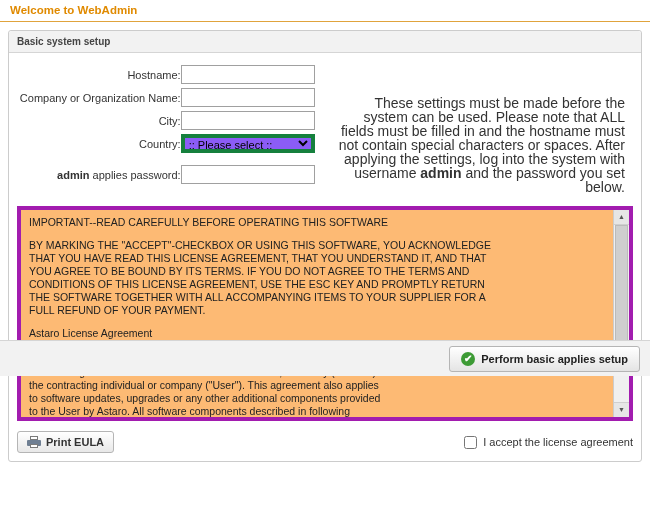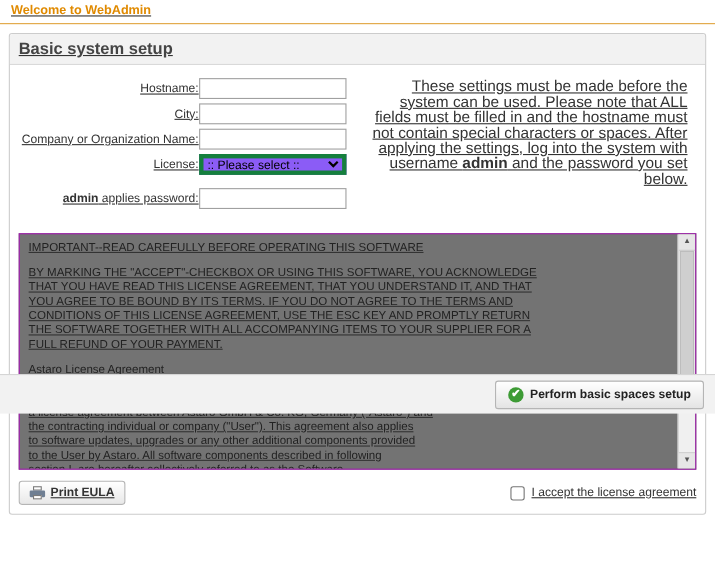--- a/index.html
+++ b/index.html
@@ -13,21 +13,20 @@
     font-family: "Liberation Sans", sans-serif;
     font-size: 11px;
     color: #333333;
     overflow: hidden;
   }
   .page {
     position: relative;
     width: 650px;
     height: 376px;
     box-sizing: border-box;
-    text-decoration: underline;
   }
   
   .welcome-header {
     height: 22px;
     padding: 4px 0 0 10px;
     box-sizing: border-box;
     color: #e08a00;
     font-size: 11.5px;
     font-weight: bold;
     border-bottom: 1px solid #e0a33c;
@@ -39,32 +38,32 @@
     border: 1px solid #cccccc;
     border-radius: 3px;
     background: #ffffff;
     box-sizing: border-box;
     width: 634px;
   }
   .panel-title {
     background: #f2f2f2;
     border-bottom: 1px solid #d5d5d5;
     padding: 5px 8px;
-    font-size: 15px;
+    font-size: 10px;
     font-weight: bold;
     color: #444444;
     border-radius: 3px 3px 0 0;
   }
   .panel-body {
     padding: 10px 8px 8px 8px;
   }
   
   .top-area {
     display: flex;
-    align-items: flex-start;
+    align-items: flex-end;
   }
   .form-col {
     width: 300px;
     flex: 0 0 300px;
   }
   .info-col {
     flex: 1 1 auto;
     padding: 2px 8px 0 18px;
     color: #333333;
     font-size: 14px;
@@ -110,22 +109,22 @@
     font-size: 11px;
     background: #8b5cf6;
   }
   tr.spacer td {
     height: 8px;
     padding: 0;
   }
   
   .eula-box {
     margin-top: 12px;
-    border: 1px solid #a21caf;
-    background: #737373;
+    border: 4px solid #a21caf;
+    background: #fdba74;
     height: 215px;
     overflow: hidden;
     position: relative;
     box-sizing: border-box;
   }
   .eula-text {
     padding: 6px 8px;
     font-size: 10.5px;
     line-height: 13px;
     color: #222222;
@@ -288,33 +287,33 @@
         <div class="form-col">
           <table class="form">
             <tbody>
                 <tr>
               <td class="label">Hostname:</td>
               <td>
                 <input class="txt" type="text" value="" style="">
               </td>
             </tr>
             <tr>
+              <td class="label">Company or Organization Name:</td>
+              <td>
+                <input class="txt" type="text" value="" style="">
+              </td>
+            </tr>
+            <tr>
               <td class="label">City:</td>
               <td>
                 <input class="txt" type="text" value="" style="">
               </td>
             </tr>
             <tr>
-              <td class="label">Company or Organization Name:</td>
-              <td>
-                <input class="txt" type="text" value="" style="">
-              </td>
-            </tr>
-            <tr>
-              <td class="label">License:</td>
+              <td class="label">Country:</td>
               <td>
                 <select class="sel">
                   <option>:: Please select ::</option>
                 </select>
               </td>
             </tr>
             <tr class="spacer">
                   <td colspan="2"></td>
                 </tr>
             <tr>
@@ -374,17 +373,17 @@
           <span>I accept the license agreement</span>
         </div>
       </div>
 
     </div>
   </div>
 
   <div class="action-bar">
     <div class="btn-primary">
       <span class="check-circle">✔</span>
-      <span>Perform basic spaces setup</span>
+      <span>Perform basic applies setup</span>
     </div>
   </div>
 
 </div>
 
 </body></html>

